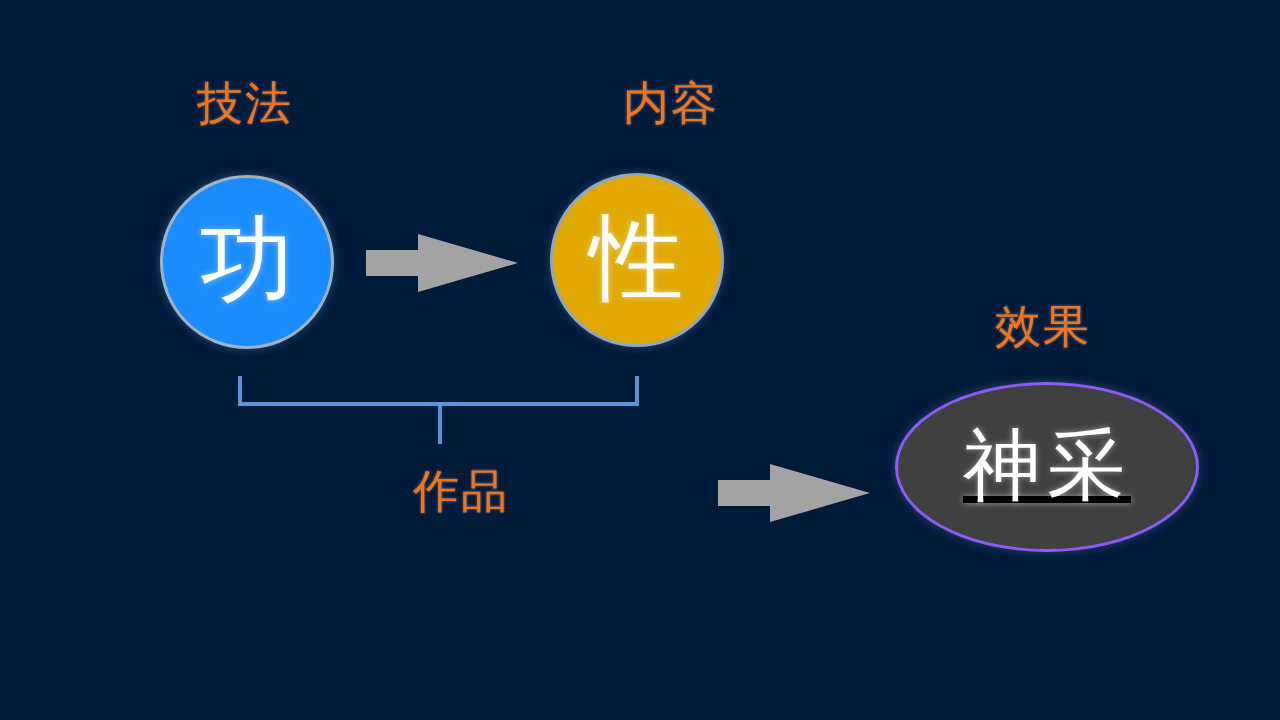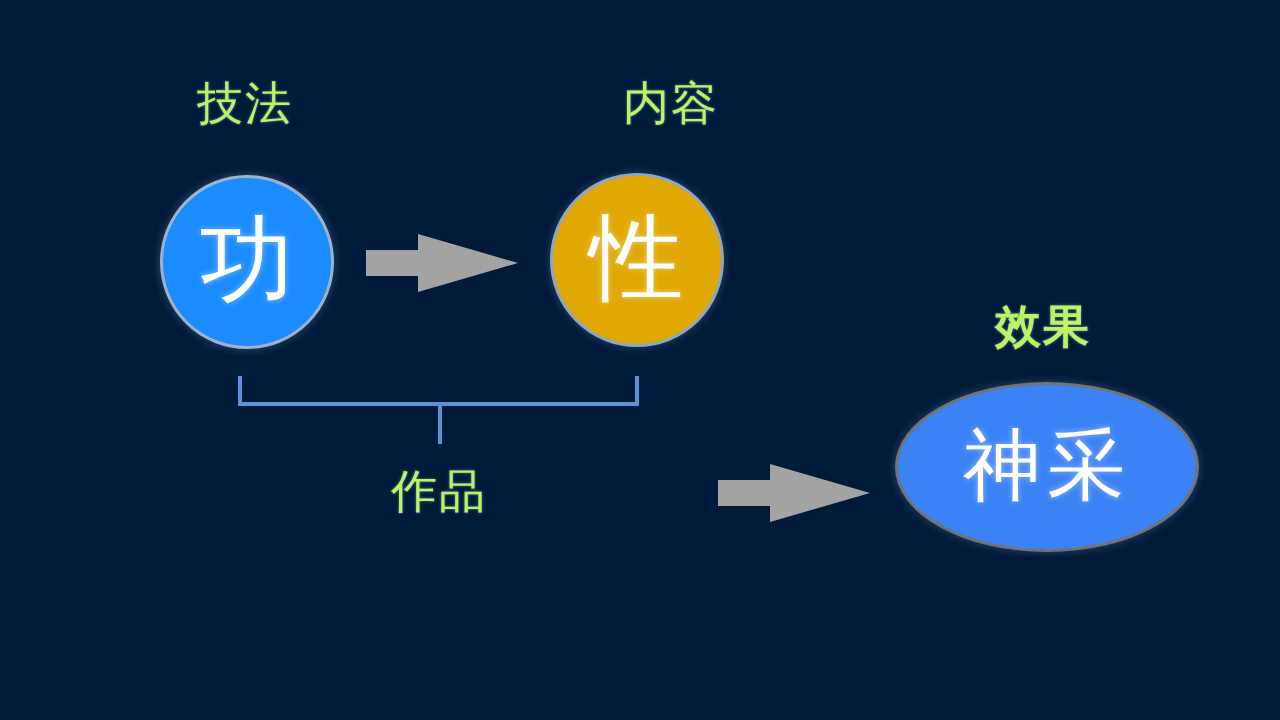--- a/index.html
+++ b/index.html
@@ -10,21 +10,21 @@
   #stage {
     position: relative;
     width: 1280px;
     height: 720px;
     background: #001a3a;
     overflow: hidden;
     font-family: "Liberation Sans", "DejaVu Sans", sans-serif;
   }
   .label {
     position: absolute;
-    color: #bef264;
+    color: #f97316;
     font-size: 46px;
     line-height: 1;
     letter-spacing: 2px;
     white-space: nowrap;
     text-shadow: 0 0 3px rgba(180,205,235,0.55);
     font-weight: 400;
   }
   .node {
     position: absolute;
     display: flex;
@@ -61,42 +61,42 @@
 </style>
 </head>
 <body>
 
 <div id="stage">
 
   <div class="label" style="left:197px; top:80px;">技法</div>
 
   <div class="label" style="left:623px; top:80px;">内容</div>
 
-  <div class="label" style="left:995px; top:303px;font-weight:bold;">效果</div>
+  <div class="label" style="left:995px; top:303px;">效果</div>
 
   <div class="node circle-node" style="left:160px; top:175px; width:174px; height:174px; background:#1a8cff; border:3px solid #9fb3c8; box-shadow:0 0 10px rgba(140,175,215,0.35);">
     <span class="glyph">功</span>
   </div>
 
   <div class="node circle-node" style="left:550px; top:173px; width:174px; height:174px; background:#e0a800; border:3px solid #8fa7bf; box-shadow:0 0 10px rgba(140,175,215,0.30);">
     <span class="glyph">性</span>
   </div>
 
-  <div class="node ellipse-node" style="left:895px; top:382px; width:304px; height:170px; background:#3b82f6; border:3px solid #737373; box-shadow:0 0 10px rgba(140,175,215,0.30);">
+  <div class="node ellipse-node" style="left:895px; top:382px; width:304px; height:170px; background:#404040; border:3px solid #8b5cf6; box-shadow:0 0 10px rgba(140,175,215,0.30);text-decoration:underline;">
     <span class="glyph">神采</span>
   </div>
 
   <svg class="arrow" style="left:366px; top:232px;" width="160" height="62" viewBox="0 0 160 62">
     <polygon points="0,18 52,18 52,2 152,31 52,60 52,44 0,44" fill="#a3a3a3"></polygon>
   </svg>
 
   <svg class="arrow" style="left:718px; top:462px;" width="160" height="62" viewBox="0 0 160 62">
     <polygon points="0,18 52,18 52,2 152,31 52,60 52,44 0,44" fill="#a3a3a3"></polygon>
   </svg>
 
   <svg class="bracket" style="left:230px; top:370px;" width="420" height="80" viewBox="0 0 420 80">
     <path d="M 10 8 L 10 34 L 407 34 L 407 8" fill="none" stroke="#5b93d6" stroke-width="4" stroke-linecap="square" stroke-linejoin="miter"></path>
     <path d="M 210 34 L 210 72" fill="none" stroke="#5b93d6" stroke-width="4" stroke-linecap="square"></path>
   </svg>
 
-  <div class="label" style="left:391px; top:468px;">作品</div>
+  <div class="label" style="left:413px; top:468px;">作品</div>
 
 </div>
 
 </body></html>

